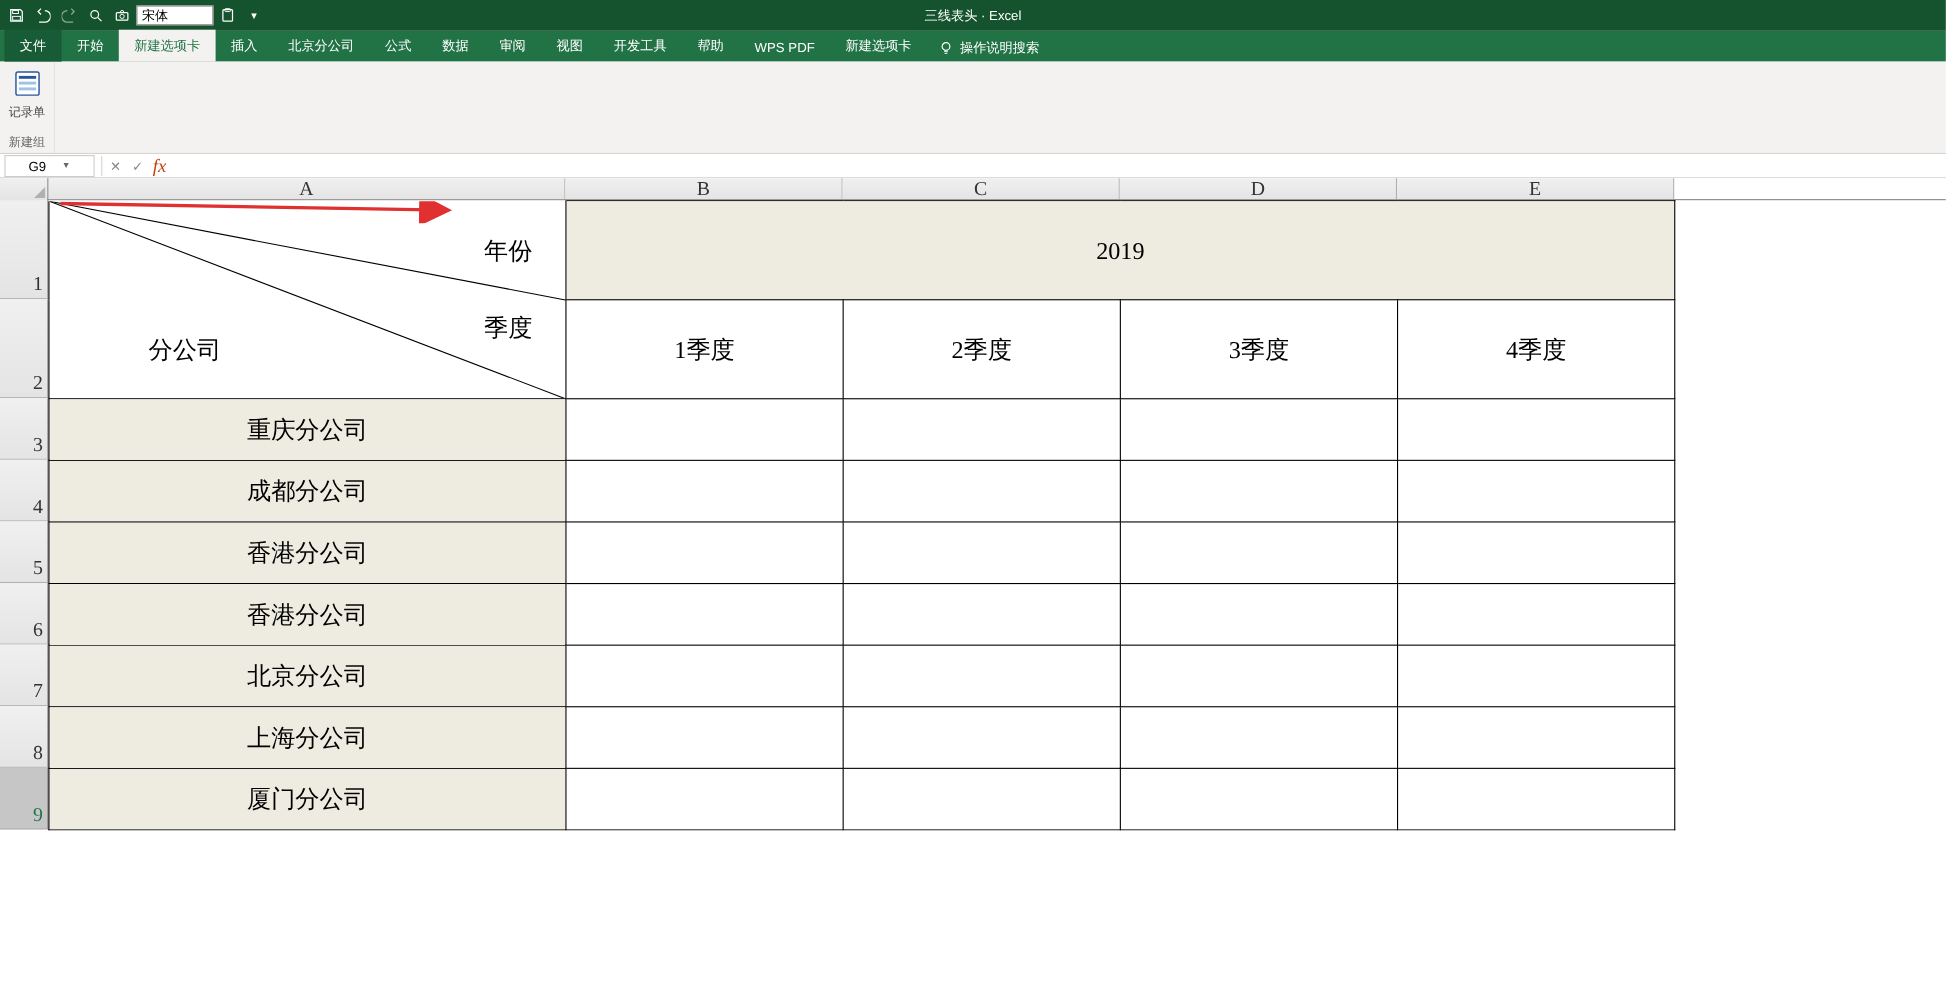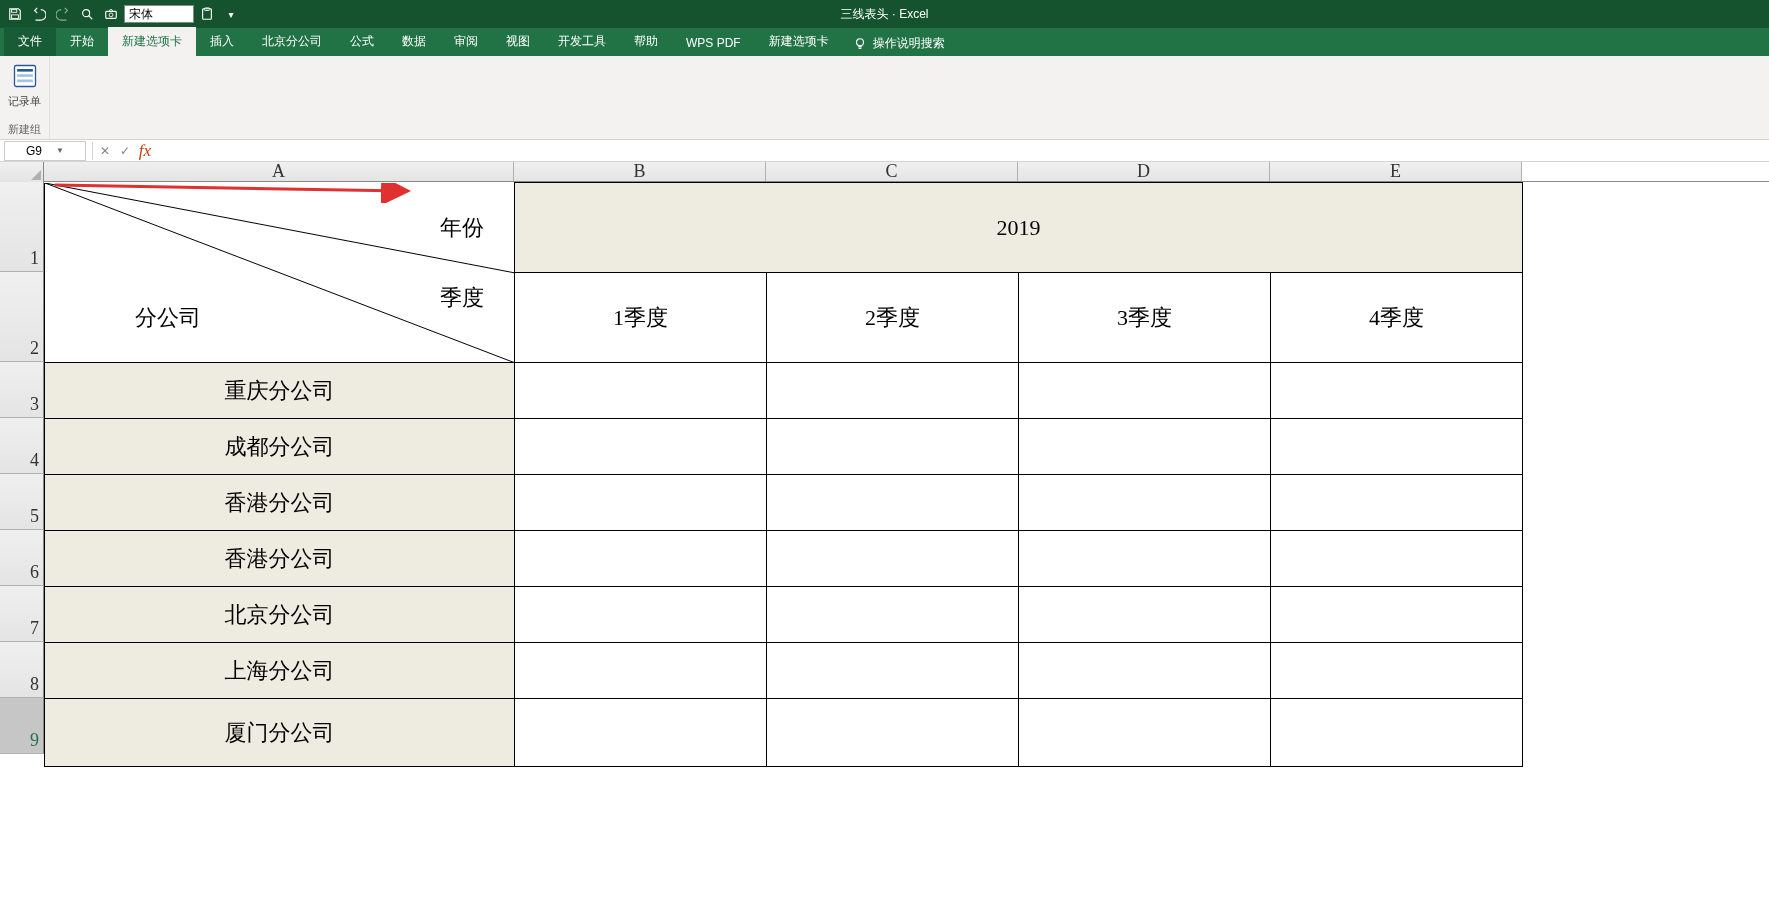--- a/index.html
+++ b/index.html
@@ -255,21 +255,21 @@
               <td></td>
             </tr>
         <tr>
               <td class="beige" style="height:56px;">上海分公司</td>
               <td></td>
               <td></td>
               <td></td>
               <td></td>
             </tr>
         <tr>
-              <td class="beige" style="height:68px;">厦门分公司</td>
+              <td class="beige" style="height:56px;">厦门分公司</td>
               <td></td>
               <td></td>
               <td></td>
               <td></td>
             </tr>
       </tbody>
         </table>
     </div>
   </div>
 </div>

